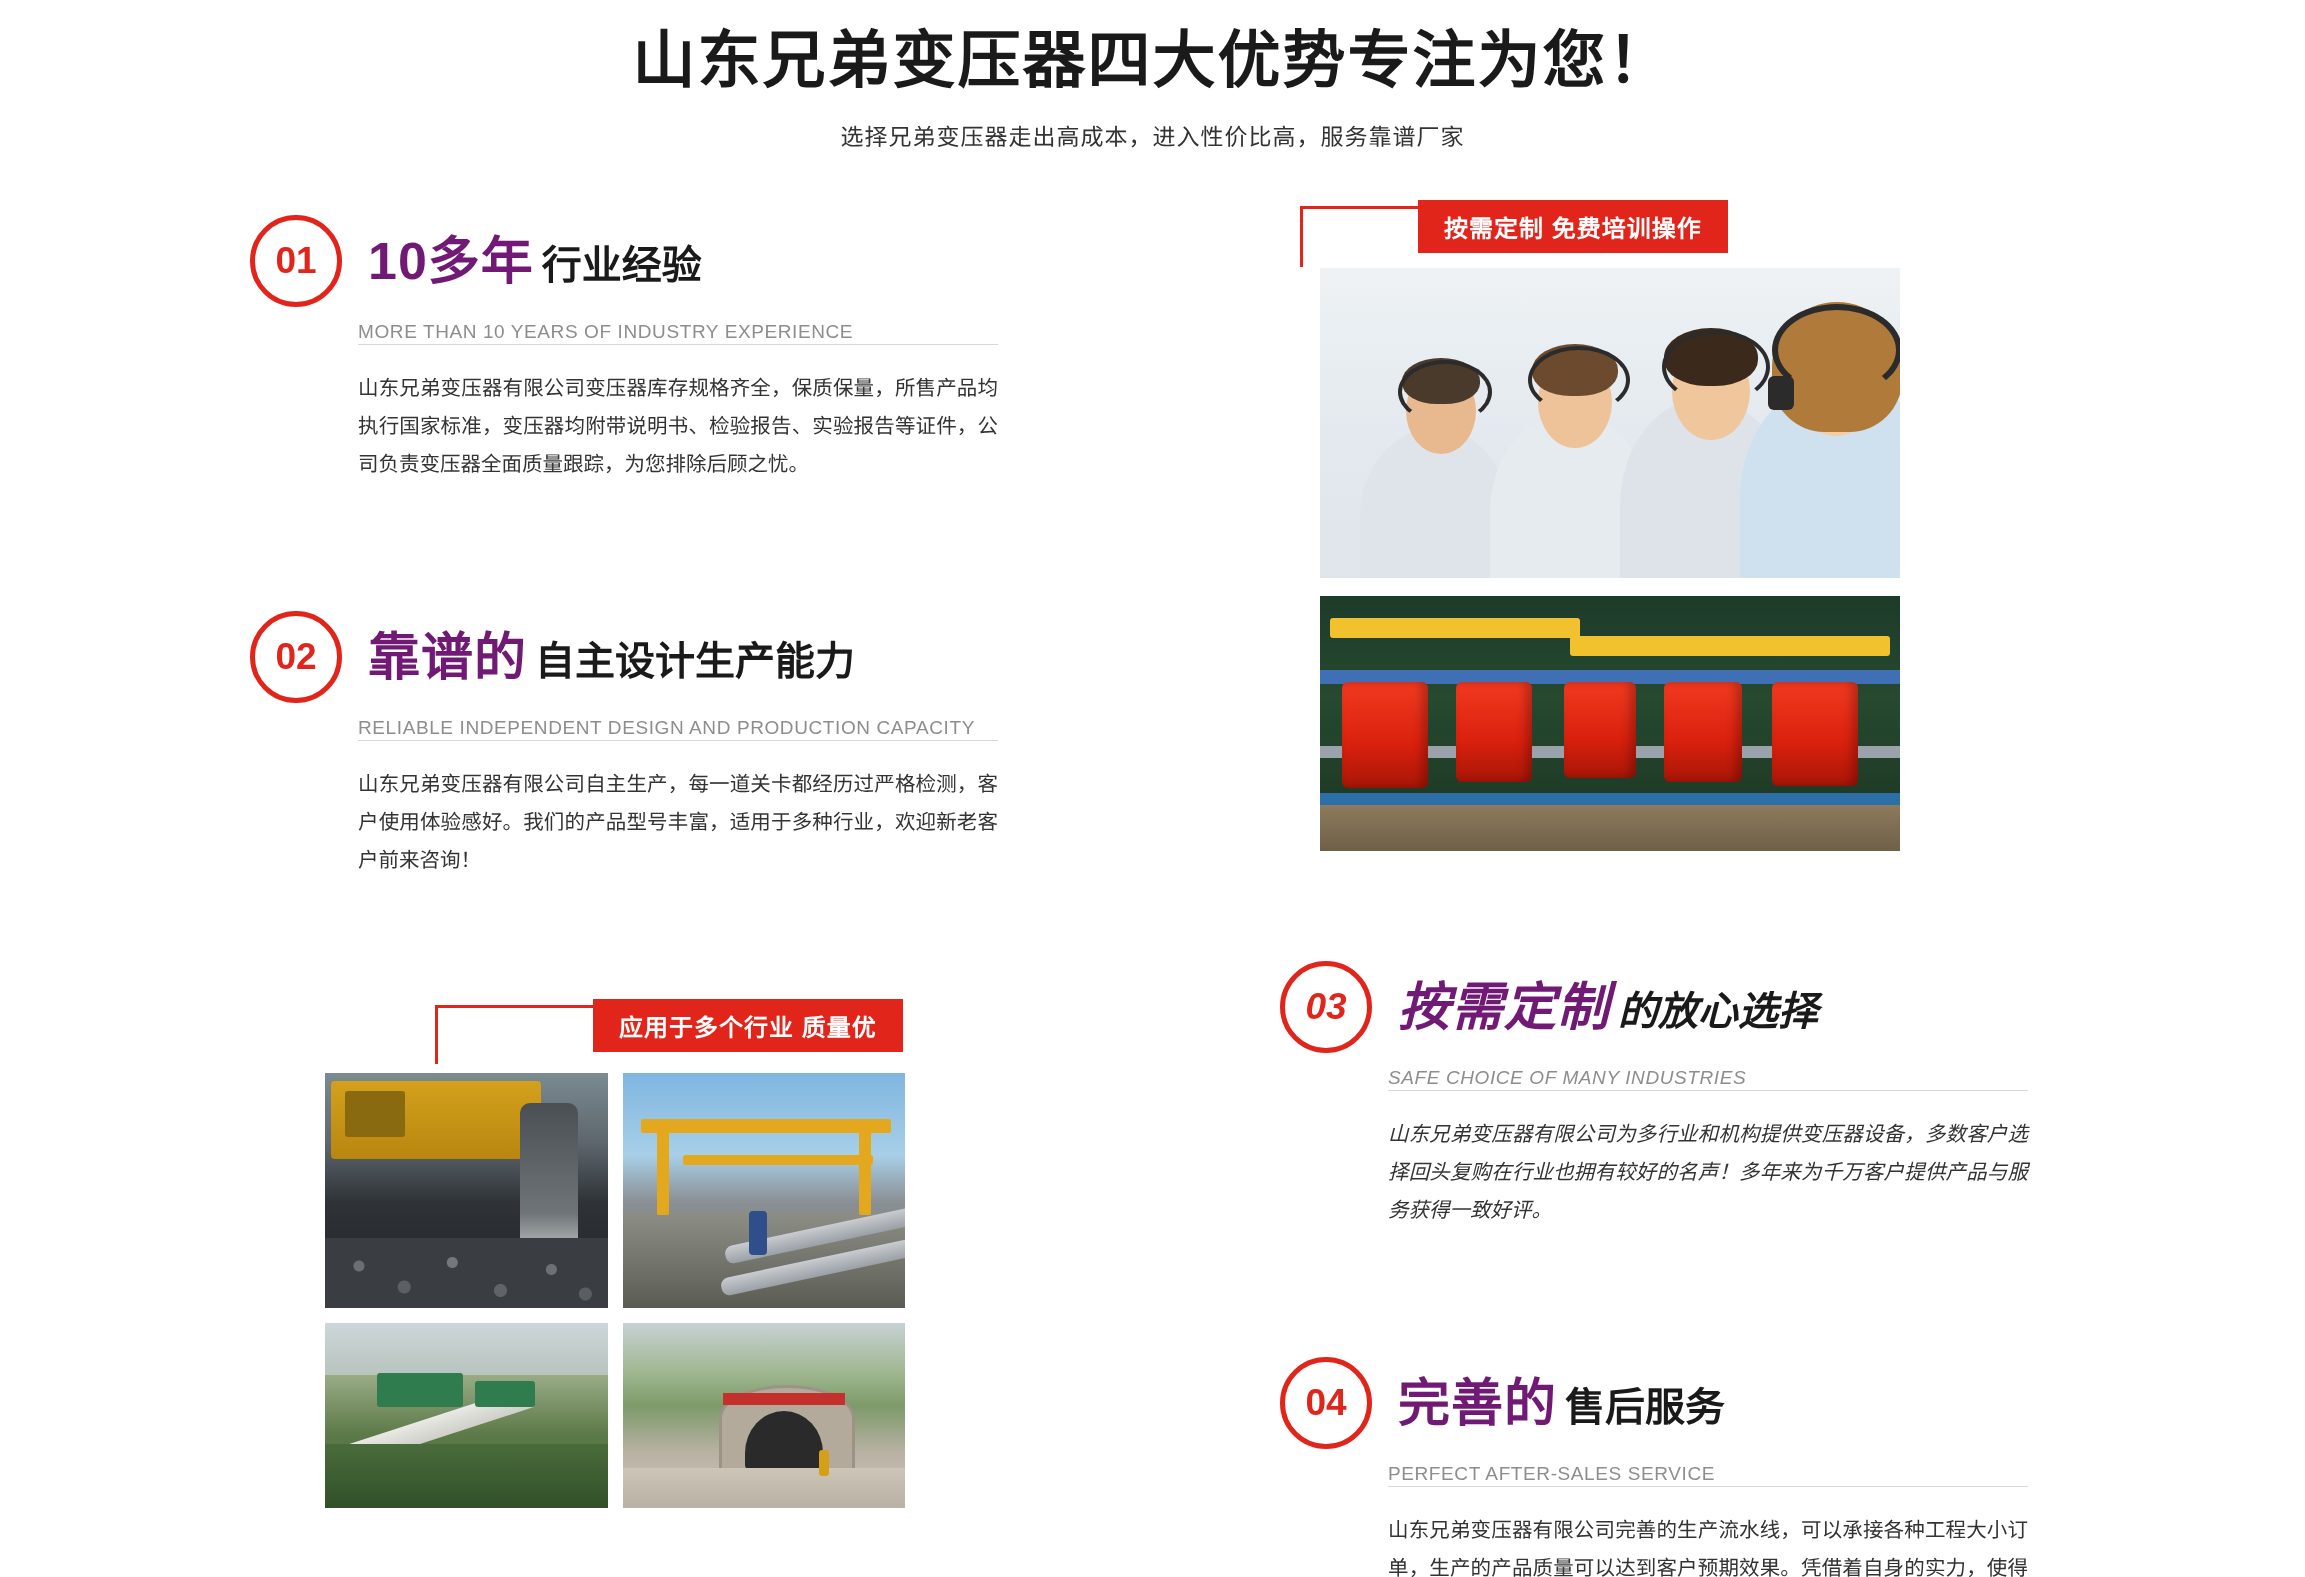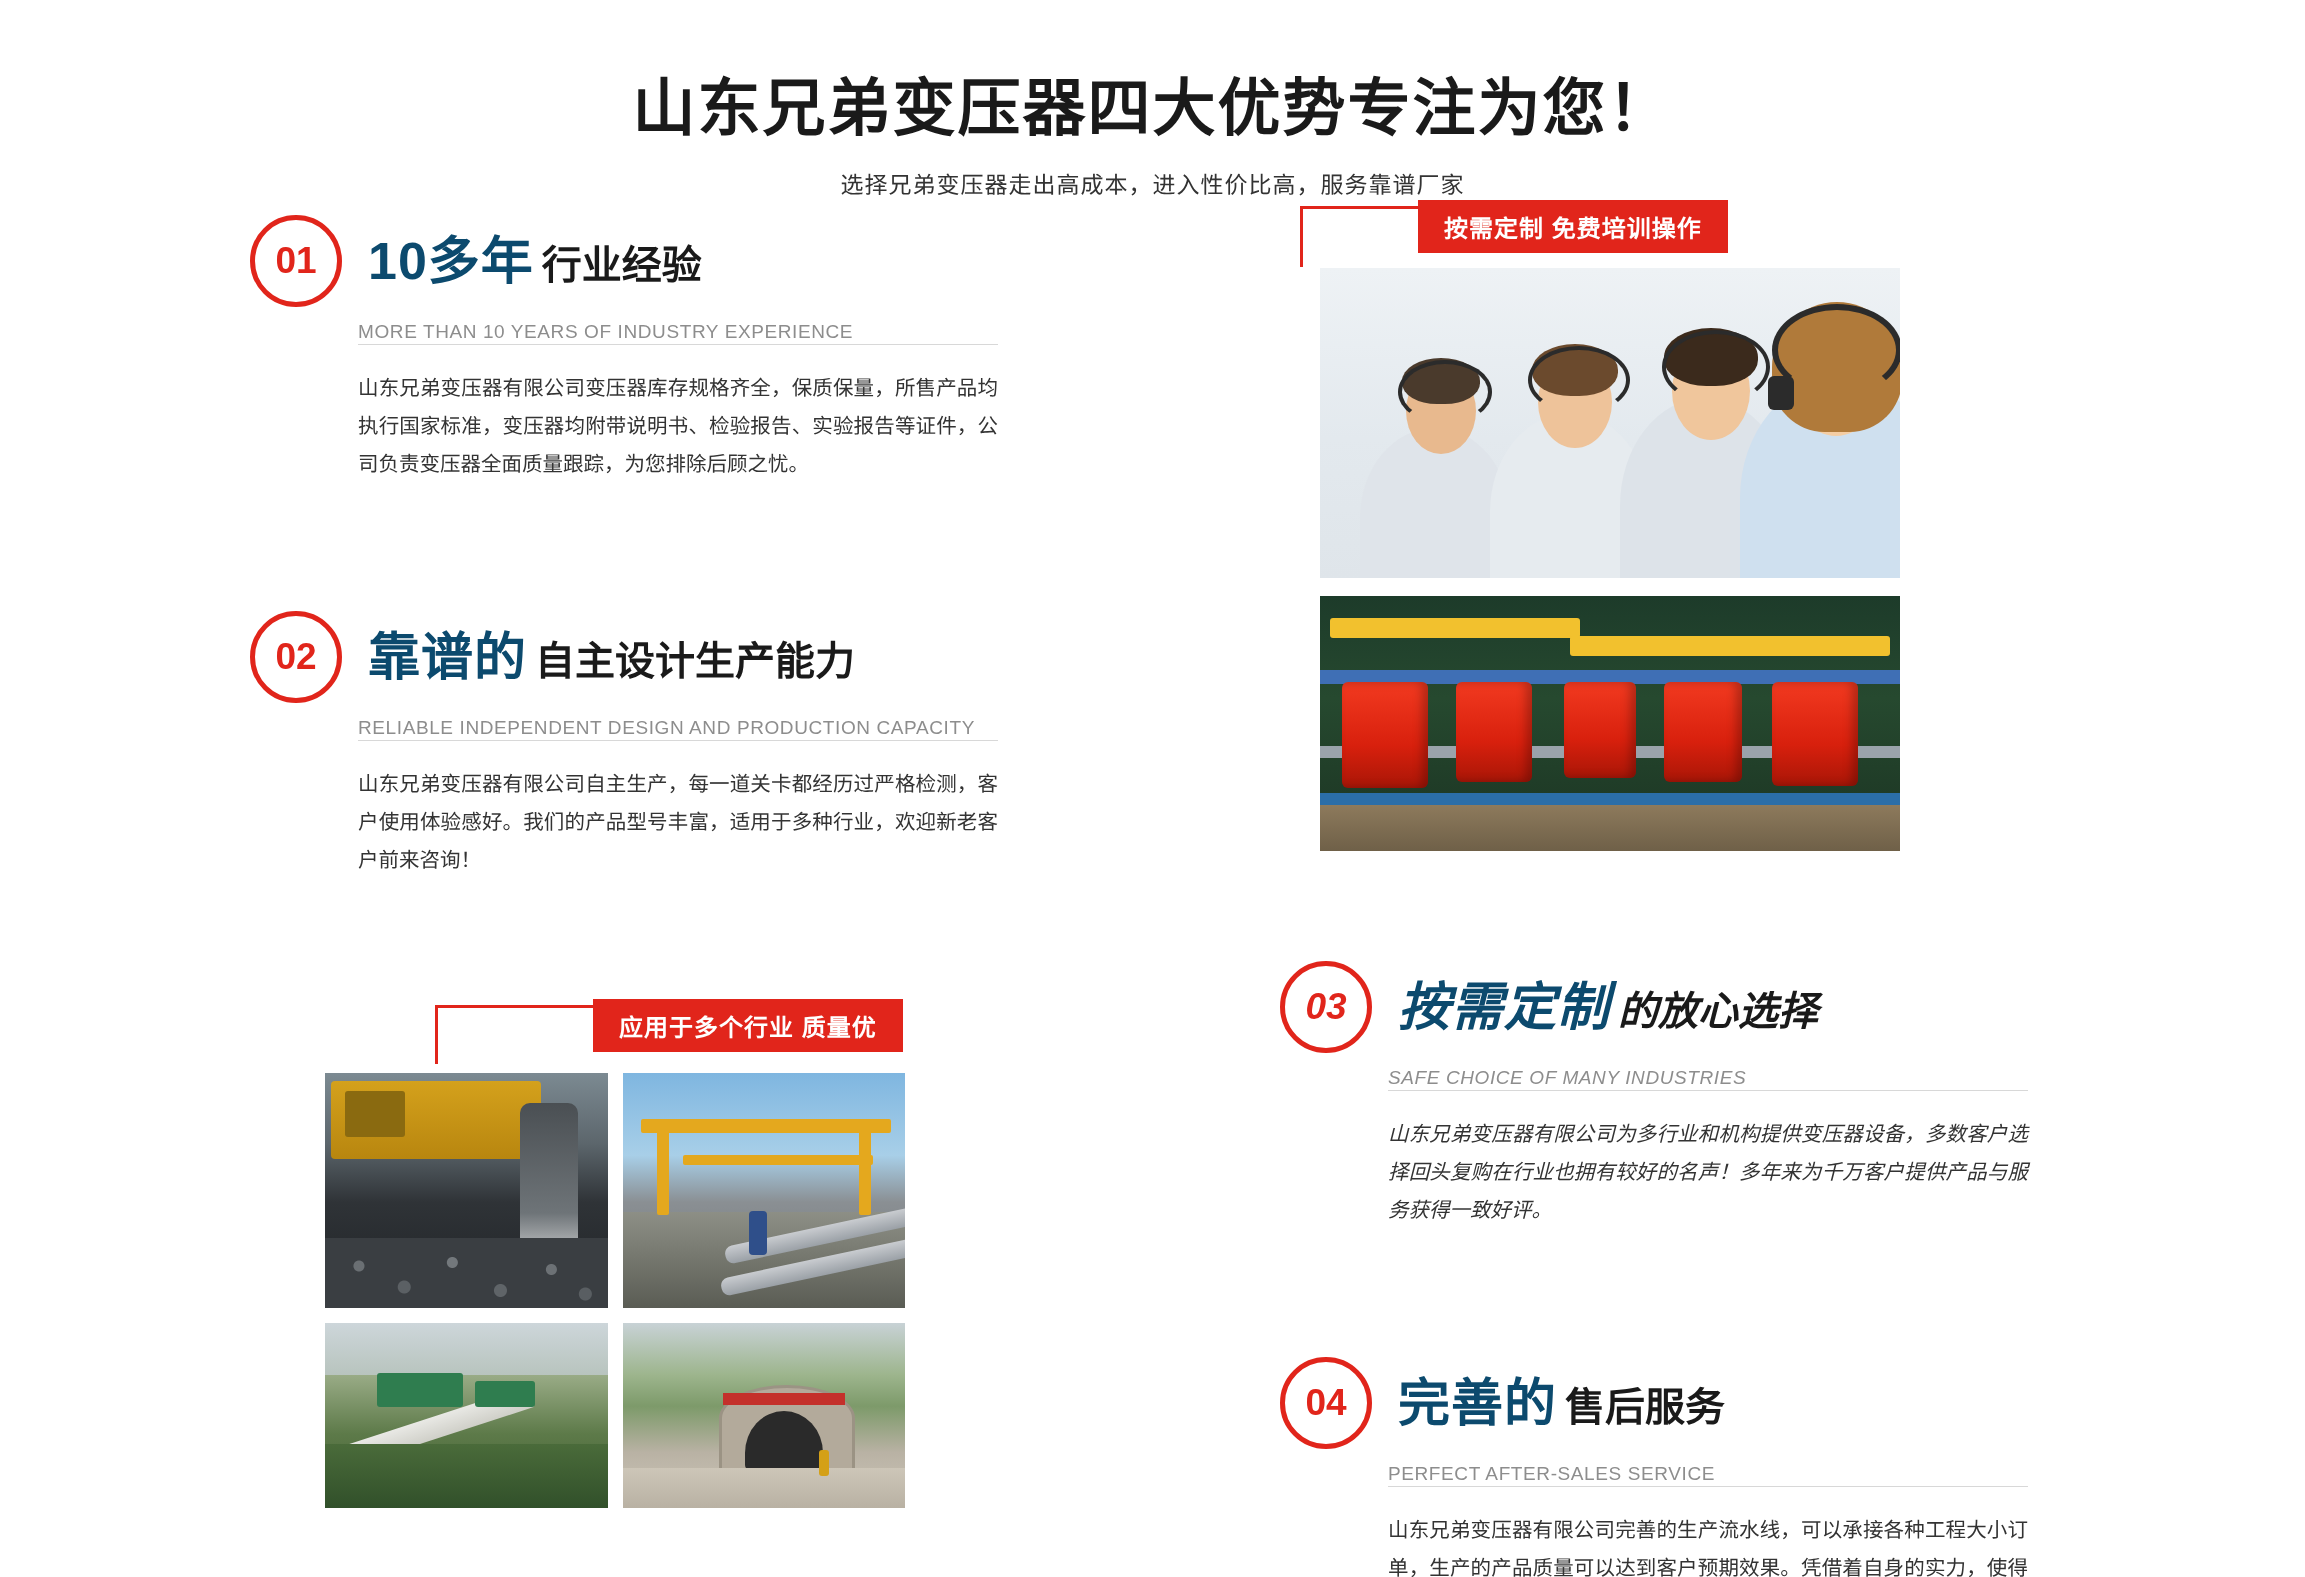--- a/index.html
+++ b/index.html
@@ -12,21 +12,21 @@
     height: 1577px;
     font-family: "Liberation Sans", "DejaVu Sans", sans-serif;
     color: #231f20;
     position: relative;
     overflow: hidden;
   }
 
   
   .header {
     text-align: center;
-    padding-top: 72px;
+    padding-top: 24px;
   }
   .header-title {
     font-size: 63px;
     font-weight: bold;
     letter-spacing: 2px;
     color: #1a1a1a;
     line-height: 1.15;
     font-family: "Liberation Sans", "DejaVu Sans", sans-serif;
   }
   .header-sub {
@@ -72,21 +72,21 @@
     font-size: 37px;
     font-weight: bold;
     display: flex;
     align-items: center;
     justify-content: center;
     flex: 0 0 auto;
     letter-spacing: 0px;
   }
   .head-text { display: flex; align-items: baseline; flex-wrap: wrap; }
   .head-red {
-    color: #0c4a6e;
+    color: #701a75;
     font-size: 52px;
     font-weight: bold;
     letter-spacing: 1px;
     line-height: 1;
     text-align: center;
   }
   .head-dark {
     color: #1a1a1a;
     font-size: 40px;
     font-weight: bold;

